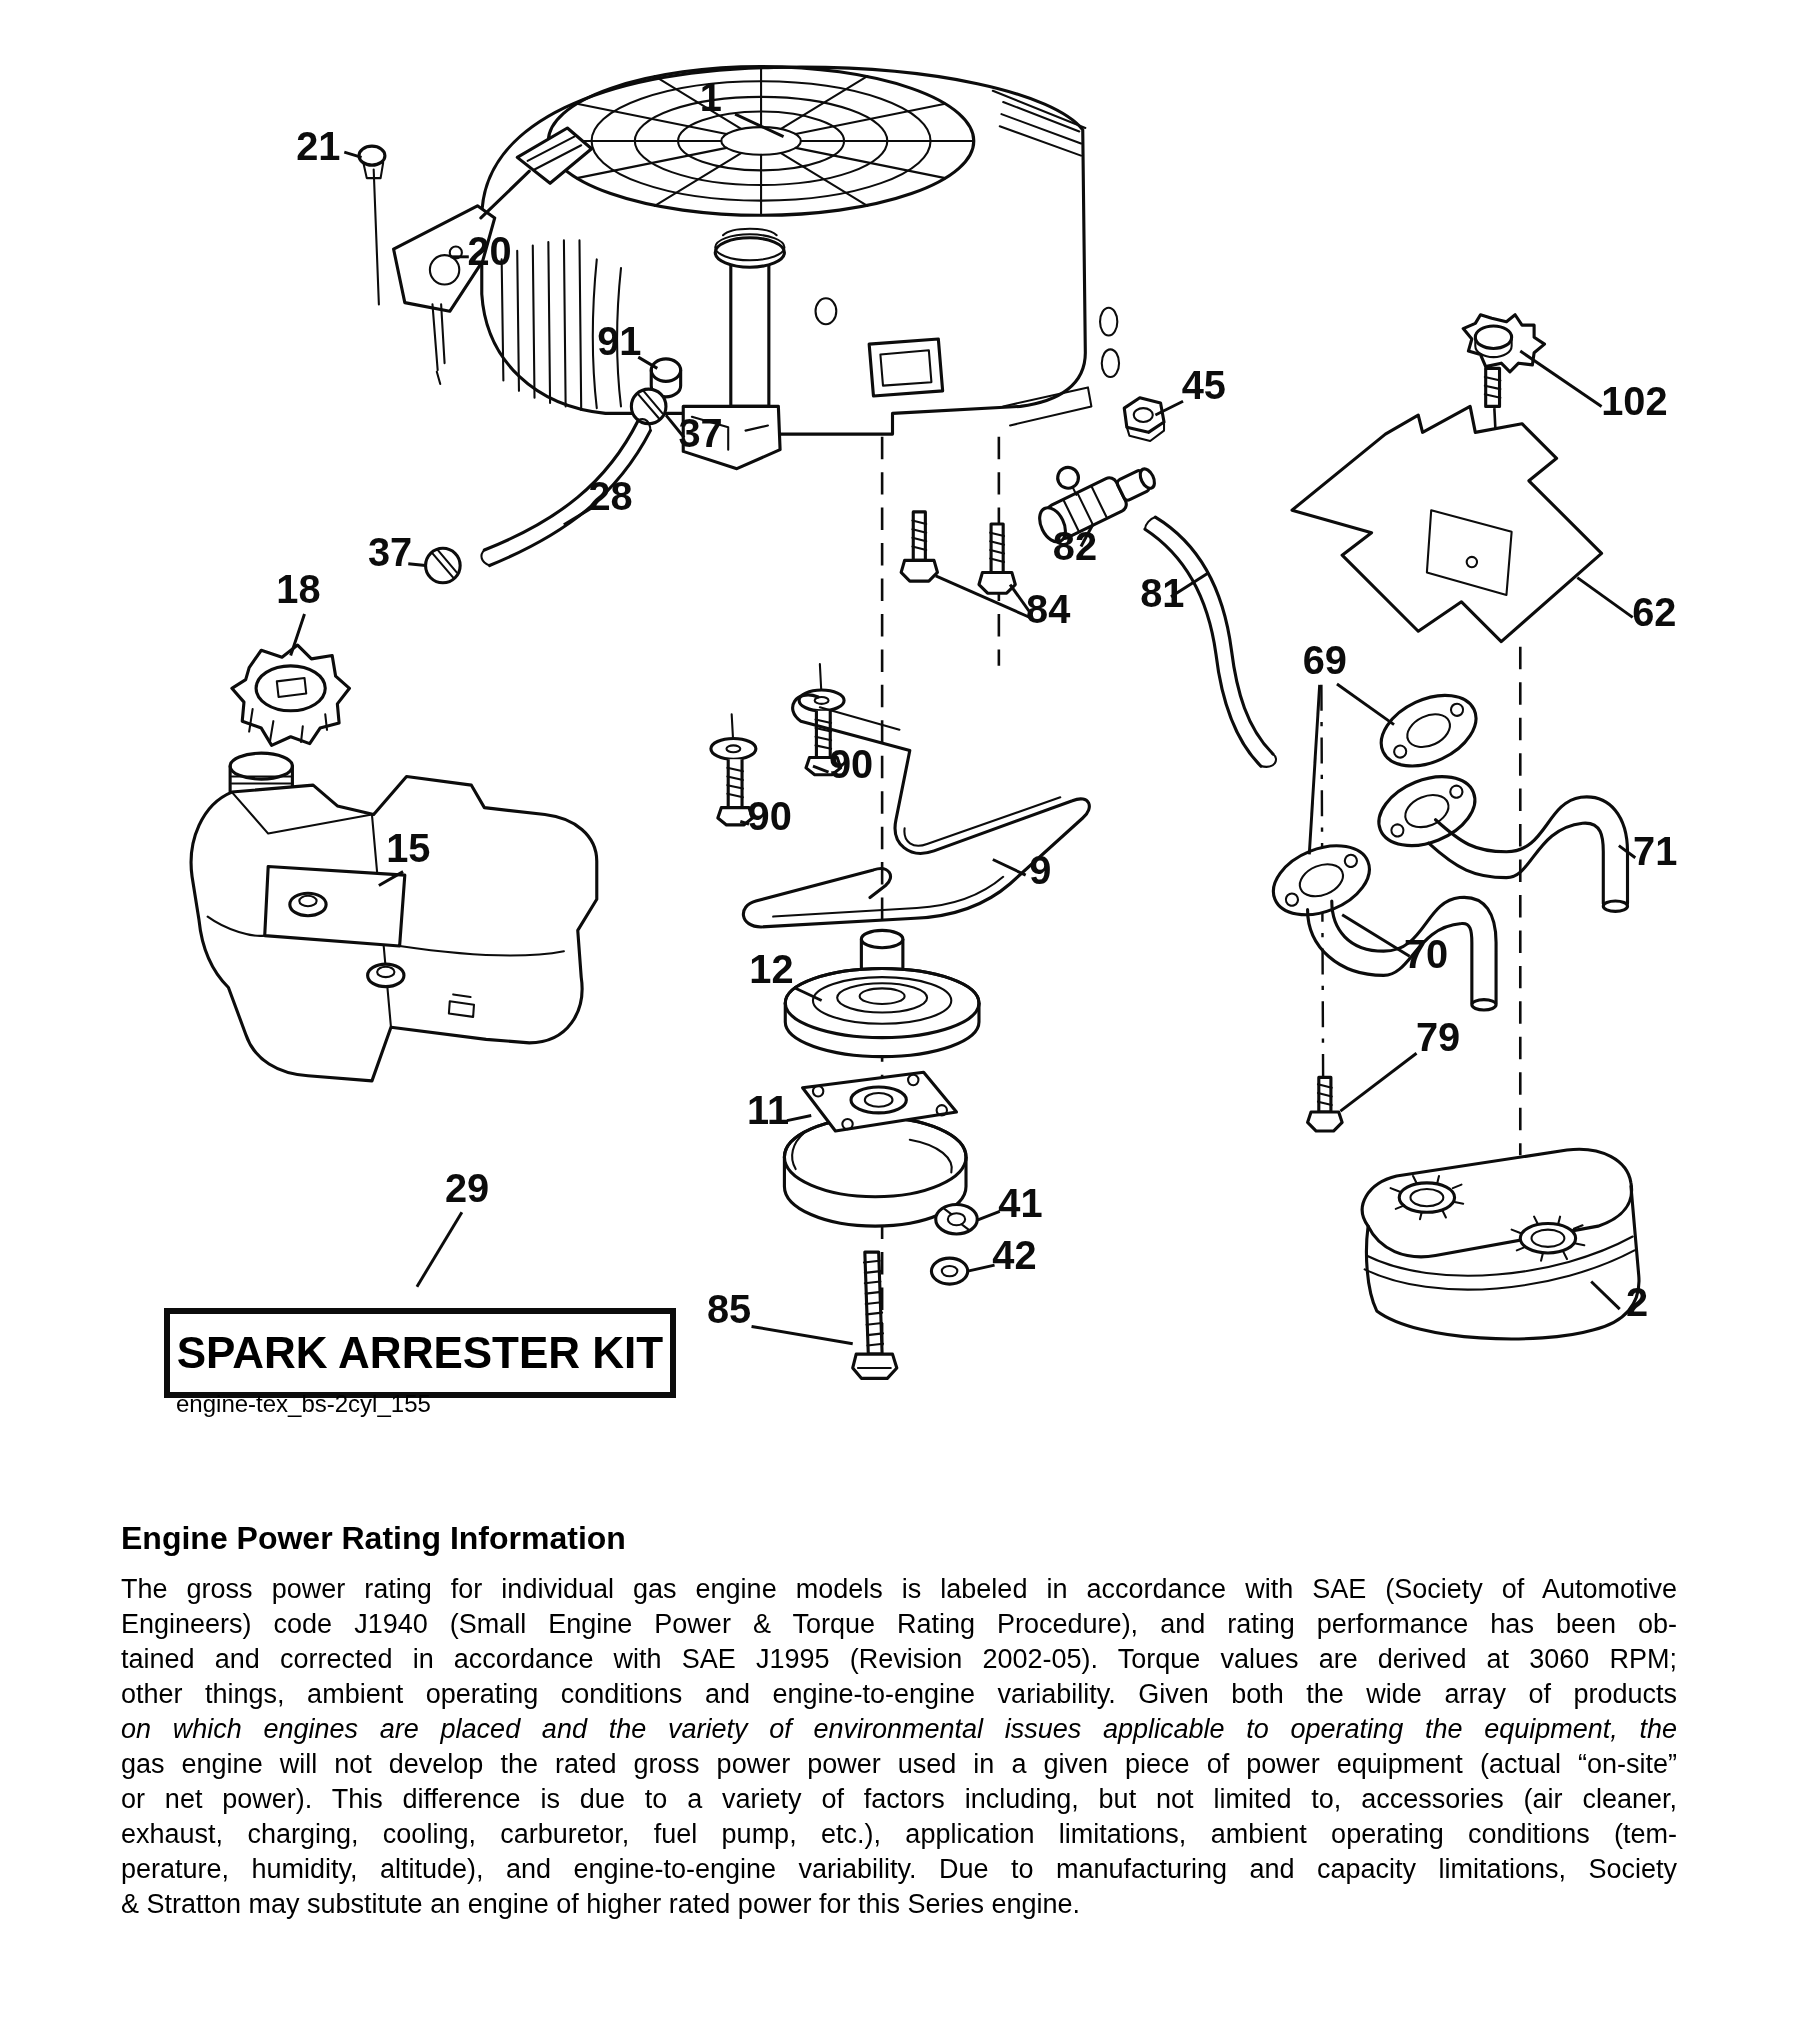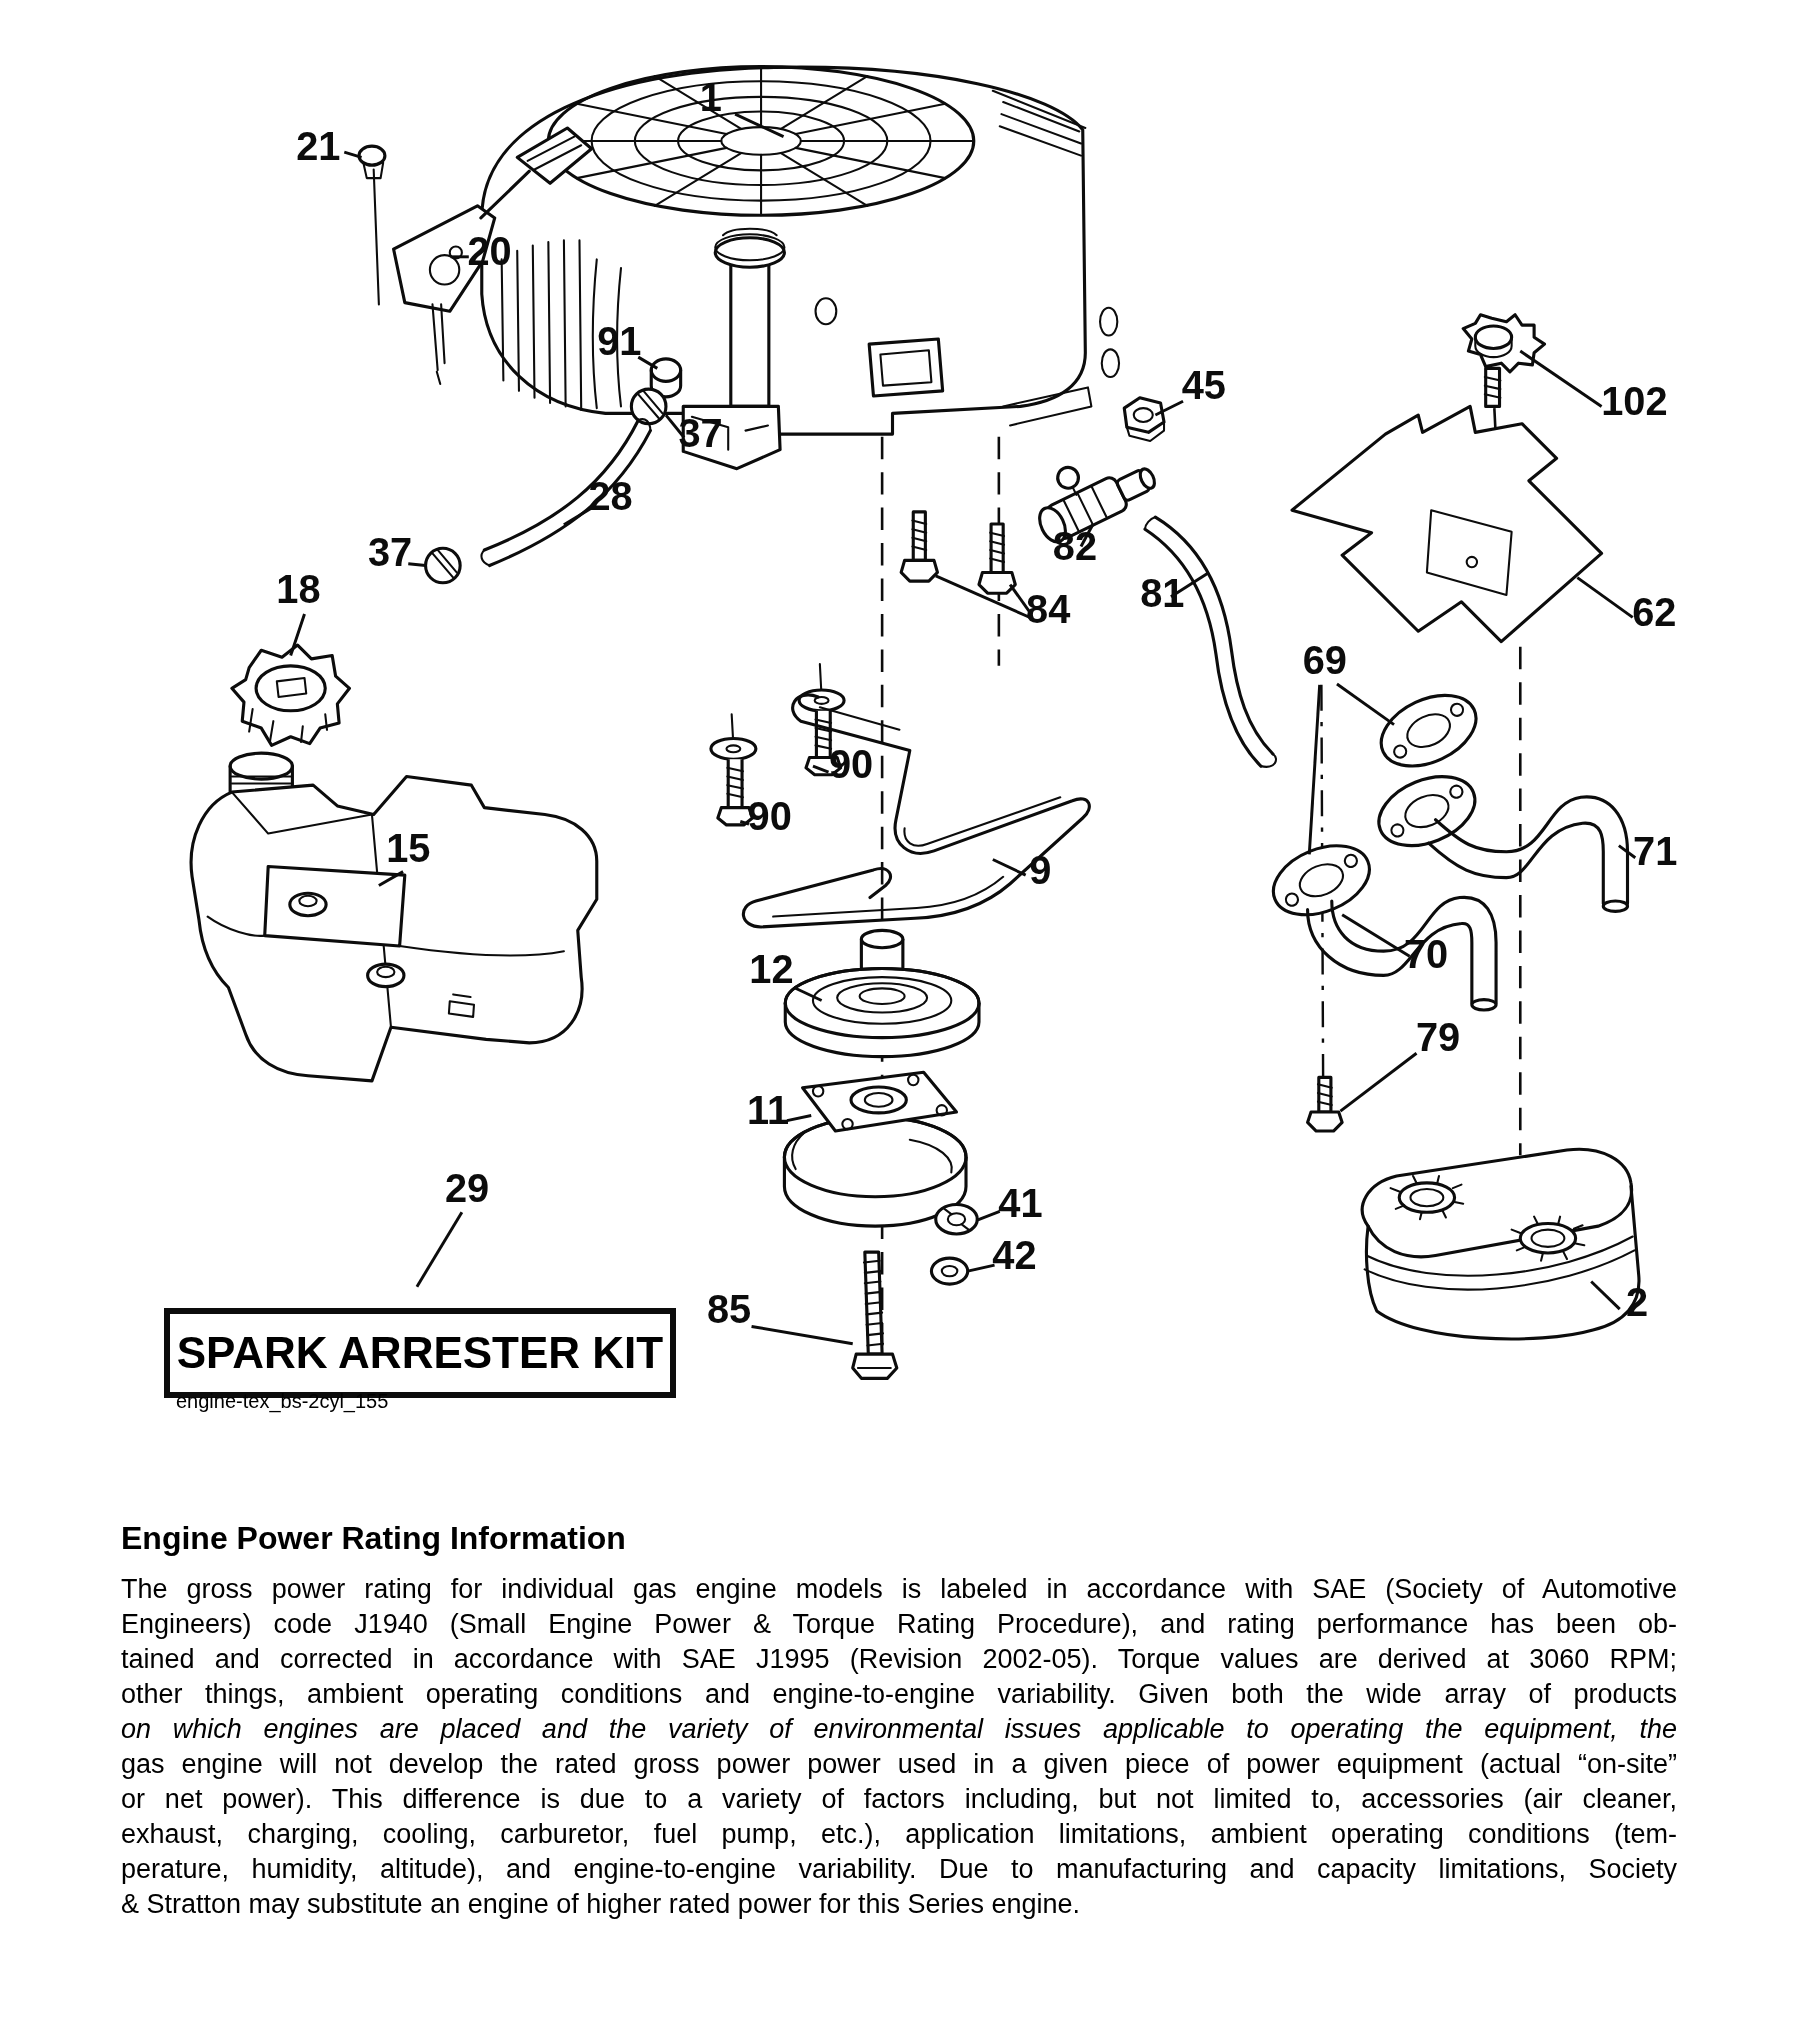--- a/index.html
+++ b/index.html
@@ -16,21 +16,21 @@
   svg .leader { stroke:#0c0c0c; stroke-width:3.4; }
   svg text.callout {
     font-family:"Liberation Sans", sans-serif; font-size:46px; font-weight:bold;
     fill:#0c0c0c; text-anchor:middle;
   }
   .spark-box {
     position:absolute; left:164px; top:1288px; width:500px; height:78px;
     border:6px solid #0c0c0c; display:flex; align-items:center; justify-content:center;
     font-weight:bold; font-size:44px; letter-spacing:0px; white-space:nowrap;margin-top:20px;
   }
-  .caption { position:absolute; left:176px; top:1390px; font-size:20px; }
+  .caption { position:absolute; left:176px; top:1390px; font-size:24px; }
   .info { position:absolute; left:121px; top:1520px; width:1556px; }
   .info .heading { font-size:32px; font-weight:bold; margin:0 0 15px 0; }
   .info .line { font-size:27px; line-height:35px; text-align:justify; text-align-last:justify; }
   .info .line.italic { font-style:italic; }
   .info .line.last { text-align:justify; text-align-last:left; }
 </style>
 </head>
 <body>
 
 <div class="page">

